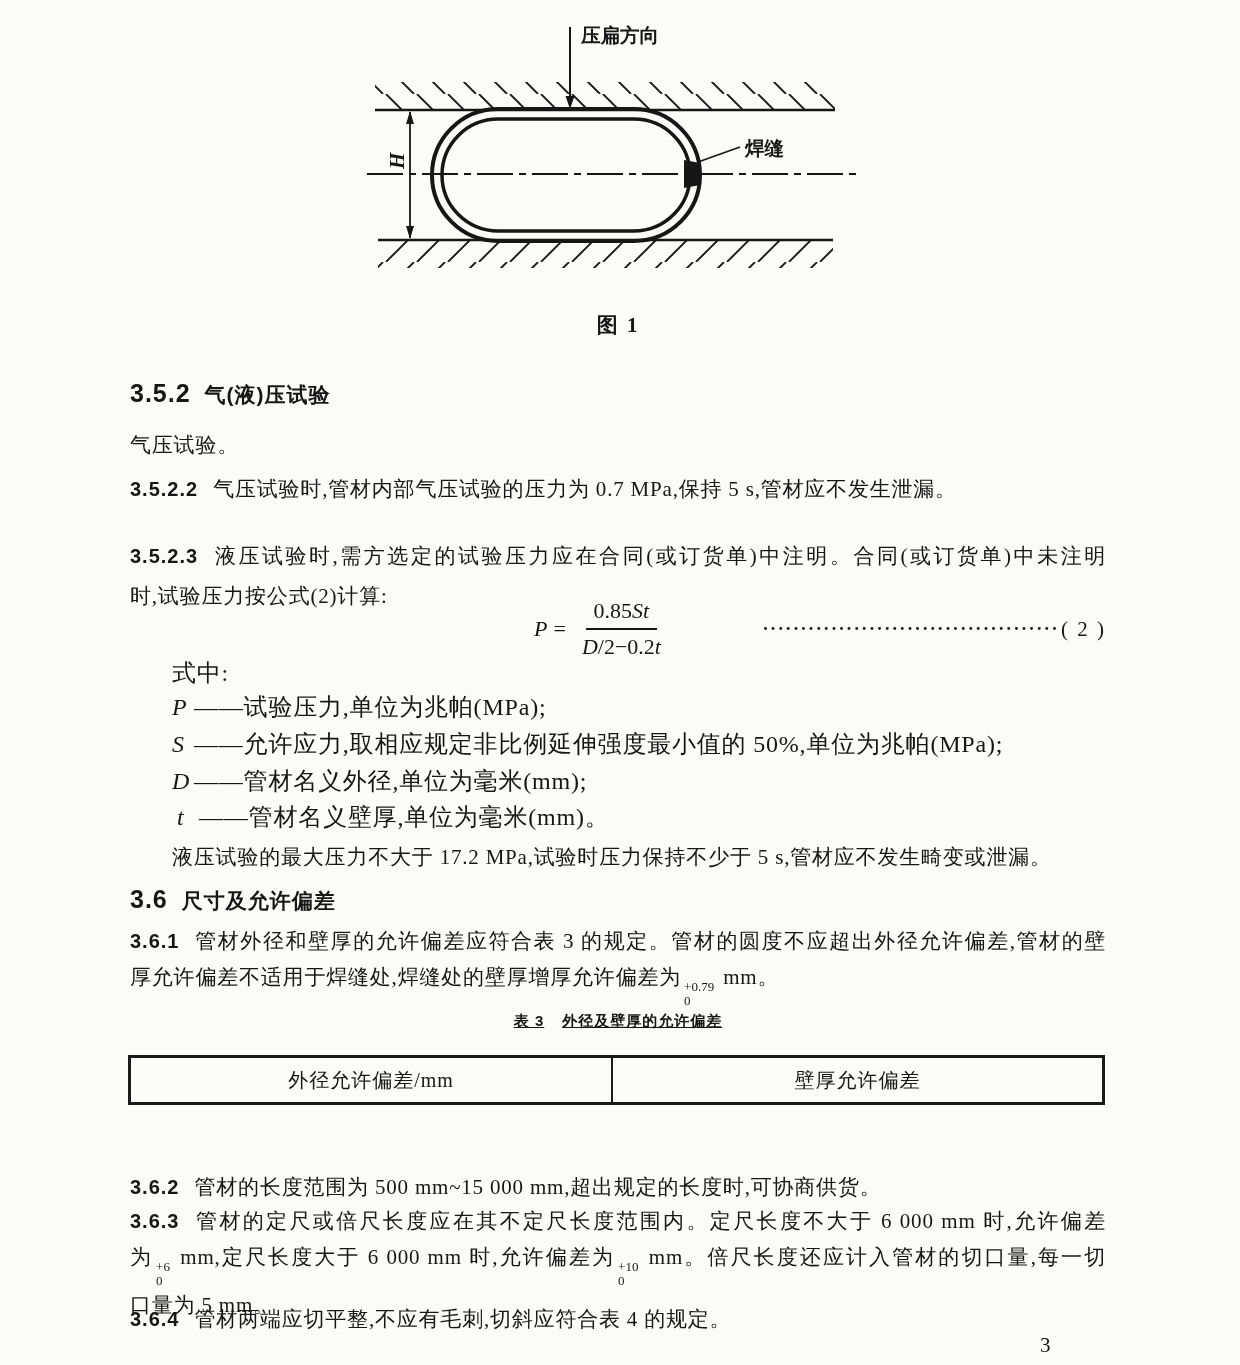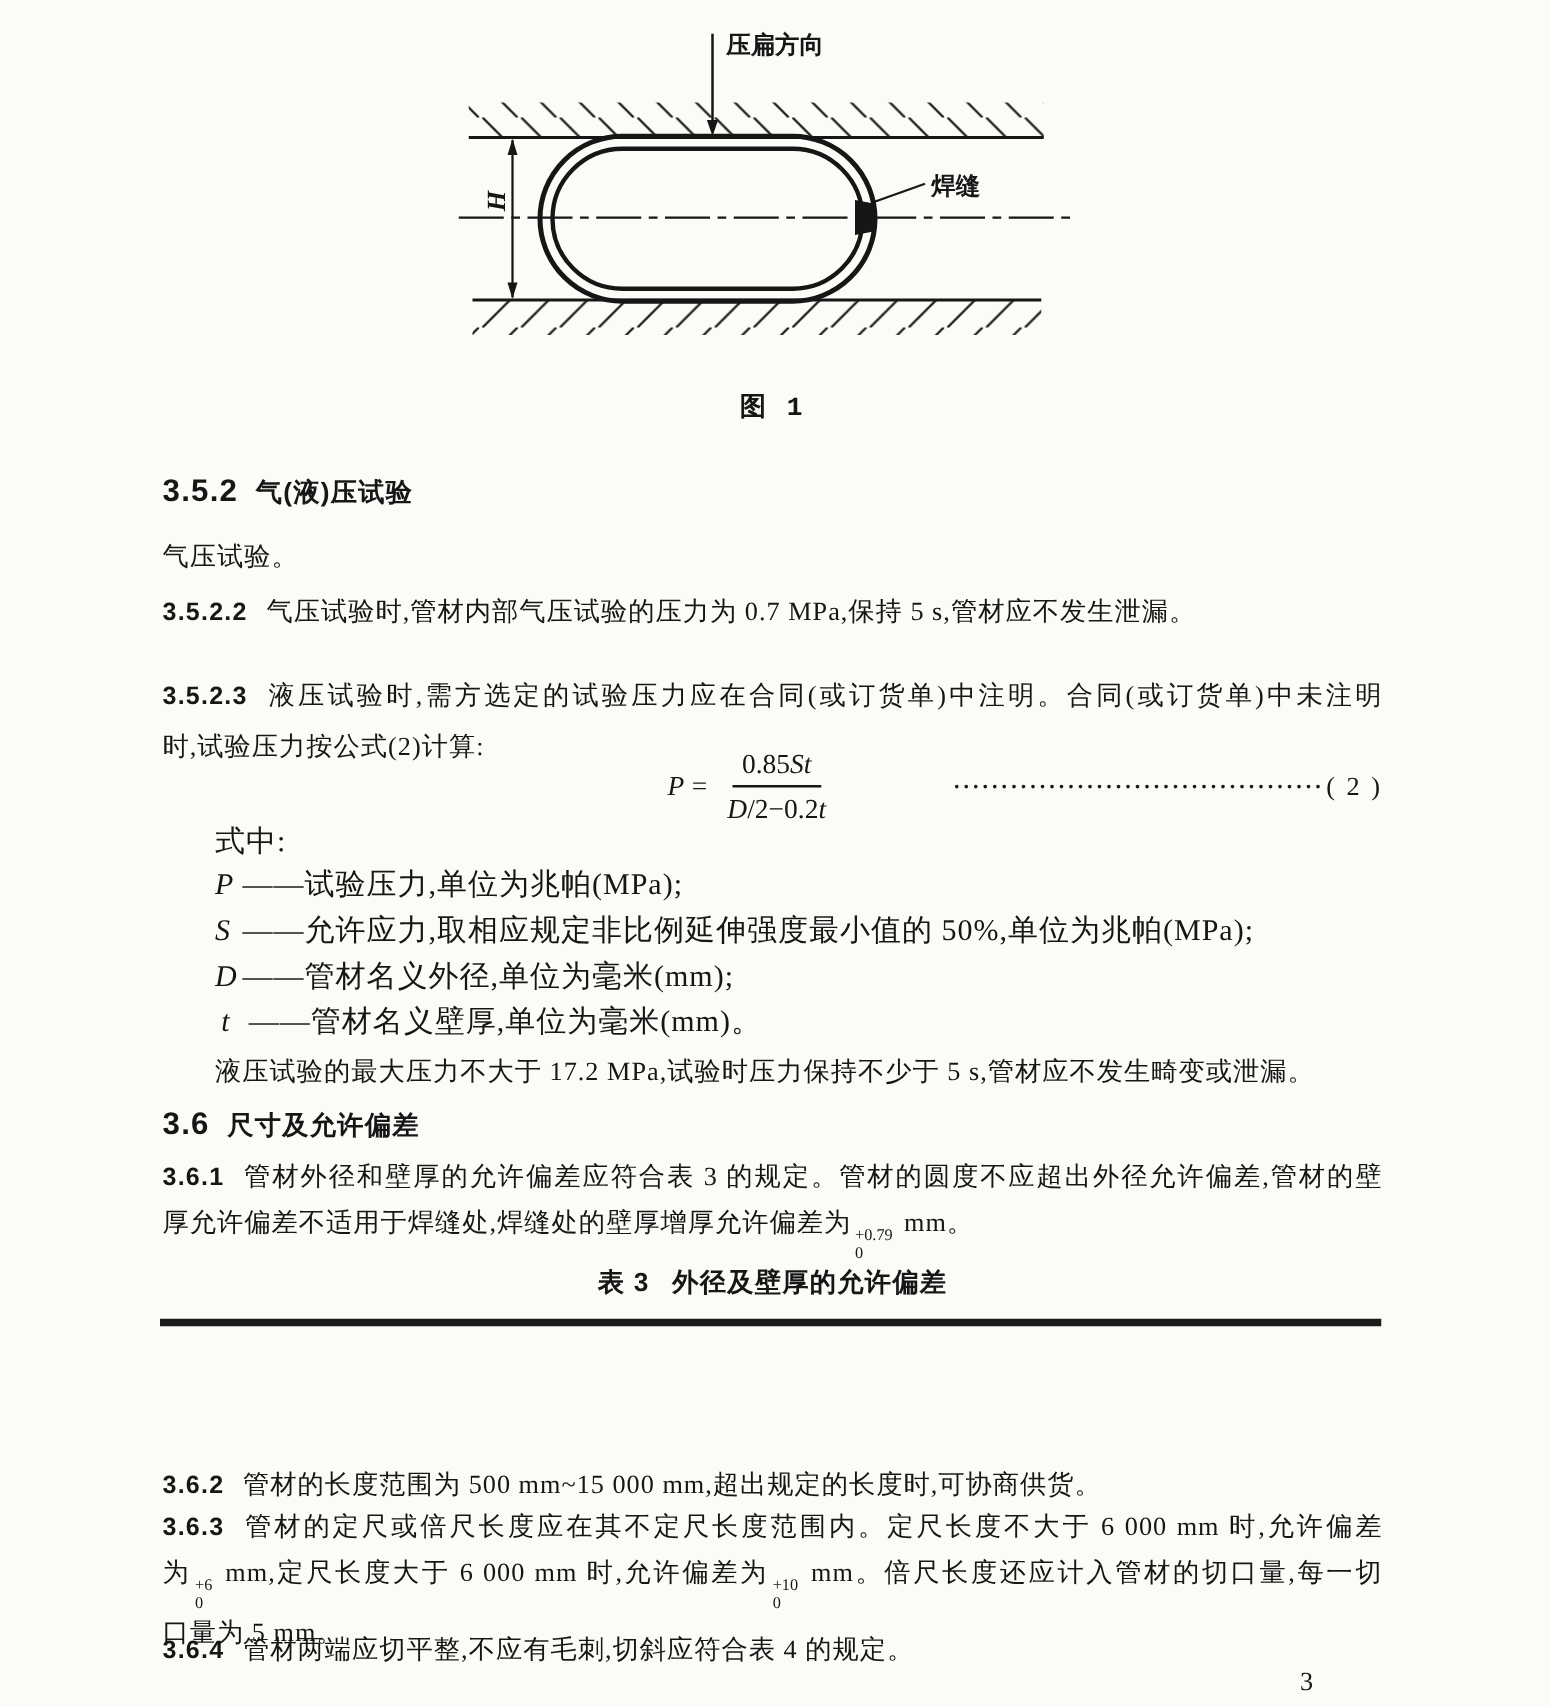--- a/index.html
+++ b/index.html
@@ -61,26 +61,26 @@
   .td {
     display: flex; align-items: center; justify-content: center;
   }
   .td.c1 { width: 480px; }
   .td.c2 { flex: 1; border-left: 2px solid #1b1b1b; }
   .tr.hd .td { height: 44px; }
   .tr.bd .td { height: 52px; }
   .tcap {
     left: 130px; top: 1012px; width: 976px; text-align: center;
     font-family: "Liberation Sans", "DejaVu Sans", sans-serif;
-    font-weight: bold; font-size: 21px; letter-spacing: 1px;
+    font-weight: bold; font-size: 15px; letter-spacing: 1px; text-decoration: underline;
   }
   .tcap .cap-label { margin-right: 18px; }
   .figcap {
     left: 130px; top: 311px; width: 976px; text-align: center;
-    font-family: Liberation Mono, monospace;
+    font-family: Liberation Serif, serif;
     font-weight: bold; font-size: 21px; letter-spacing: 2px;
   }
   .pagenum { left: 1040px; top: 1333px; font-size: 21px; }
   svg text {
     font-family: "Liberation Sans", "DejaVu Sans", sans-serif;
     font-weight: bold; font-size: 19.5px; fill: #161616;
   }
   svg text.dimvar {
     font-family: "Liberation Serif", "DejaVu Serif", serif;
     font-style: italic; font-size: 21px; font-weight: bold;
@@ -189,20 +189,24 @@
         <span>+0.79</span>
         <span>0</span>
       </span><span> mm。</span></div>
 </div>
 
 <div class="abs tcap">
   <span class="cap-label">表 3</span><span>外径及壁厚的允许偏差</span>
 </div>
 
 <div class="abs tbl3">
+  <div class="tr hd">
+    <div class="td c1">外径允许偏差/mm</div>
+    <div class="td c2">壁厚允许偏差</div>
+  </div>
 </div>
 
 <div class="abs para" style="top:1167px;">
   <span class="num">3.6.2</span><span>管材的长度范围为 500 mm~15 000 mm,超出规定的长度时,可协商供货。</span>
 </div>
 
 <div class="abs para lh36" style="top:1203px;">
   <div class="jline"><span class="num">3.6.3</span><span>管材的定尺或倍尺长度应在其不定尺长度范围内。定尺长度不大于 6 000 mm 时,允许偏差</span></div>
   <div class="jline"><span>为</span><span class="tol">
         <span>+6</span>

